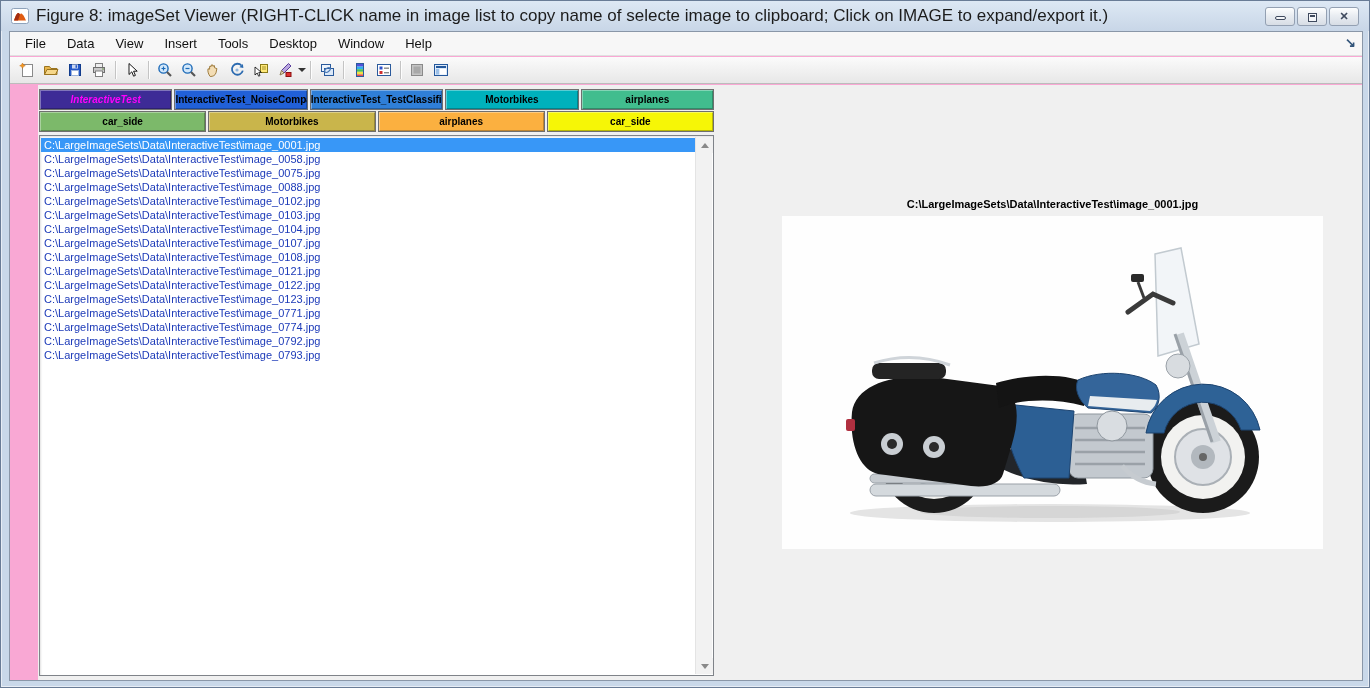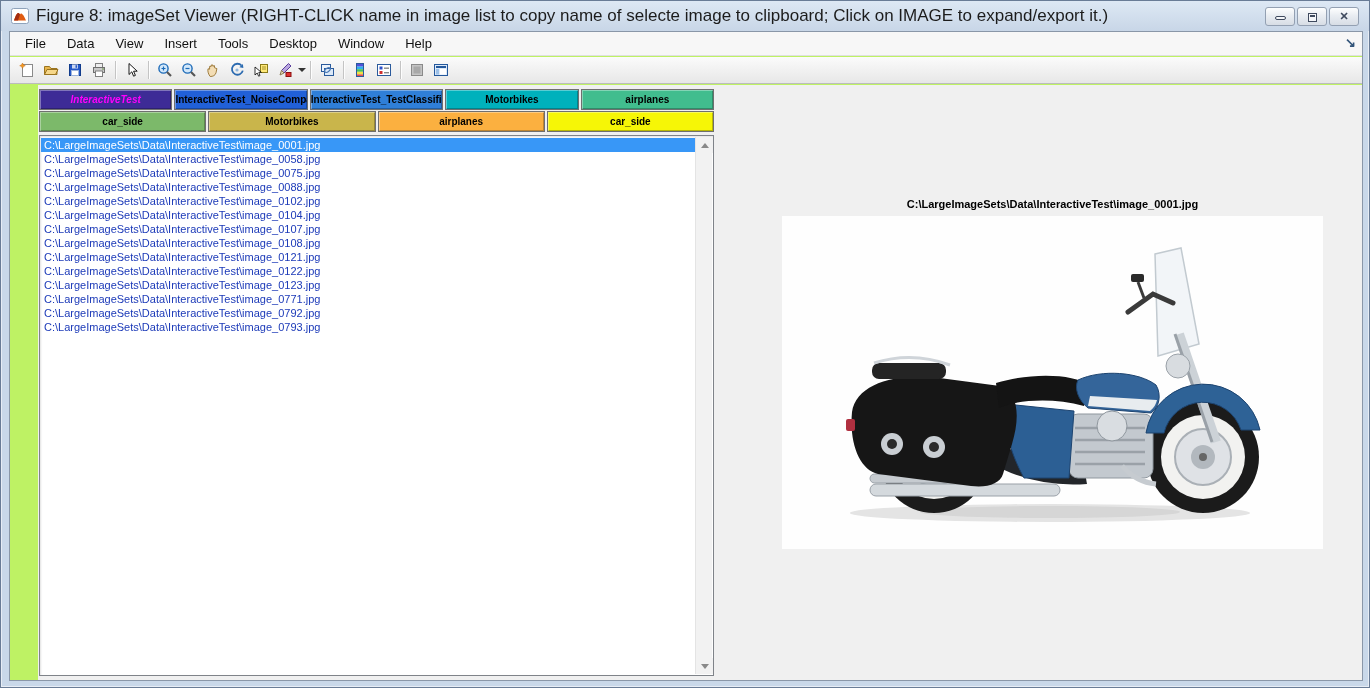--- a/index.html
+++ b/index.html
@@ -16,21 +16,21 @@
   .win-controls { display:flex; gap:2px; margin-left:8px; flex:0 0 auto; }
   .wbtn { width:30px; height:19px; border:1px solid #93a0b2; border-radius:3px;
           background:linear-gradient(#fdfefe,#e9edf2 45%,#d7dde5); position:relative; cursor:default; }
   .glyph-min { position:absolute; left:9px; bottom:5px; width:11px; height:4px; border:1px solid #3f4a5e; border-radius:2px; background:#f4f6f9; }
   .glyph-max { position:absolute; left:10px; top:5px; width:9px; height:9px; border:1px solid #3f4a5e; background:#f4f6f9; }
   .glyph-max:after { content:""; position:absolute; left:1px; top:1px; width:5px; height:2px; background:#3f4a5e; }
   .glyph-close { font-size:11px; font-weight:bold; color:#3f4a5e; line-height:17px; }
 
   
   .frame-body { position:absolute; left:1px; top:30px; width:1368px; height:657px; padding:0 7px 7px; }
-  .client { width:100%; height:100%; border:1px solid #8a97a8; background:#bef264; position:relative; overflow:hidden; }
+  .client { width:100%; height:100%; border:1px solid #8a97a8; background:#f9a8d4; position:relative; overflow:hidden; }
 
   
   .menubar { position:absolute; left:0; top:0; right:0; height:24px; background:#f7f7f7;
              border-bottom:1px solid #e0e0e0; display:flex; align-items:center; padding-left:6px; }
   .menu-item { font-size:13px; color:#111; padding:3px 9px; margin-right:3px; }
   .dock-arrow { position:absolute; right:6px; top:3px; font-size:13px; color:#33557a; font-weight:bold; }
 
   
   .toolbar { position:absolute; left:0; top:25px; right:0; height:27px;
              background:linear-gradient(#fbfbfb,#e7e7e7); border-bottom:1px solid #bcbcbc;
@@ -248,27 +248,29 @@
             <button class="set-btn" style="background: rgb(246, 246, 6); color: rgb(0, 0, 0);">car_side</button>
           </div>
 
         <div class="listbox">
           <div class="list-view">
               <div class="list-item selected">C:\LargeImageSets\Data\InteractiveTest\image_0001.jpg</div>
               <div class="list-item">C:\LargeImageSets\Data\InteractiveTest\image_0058.jpg</div>
               <div class="list-item">C:\LargeImageSets\Data\InteractiveTest\image_0075.jpg</div>
               <div class="list-item">C:\LargeImageSets\Data\InteractiveTest\image_0088.jpg</div>
               <div class="list-item">C:\LargeImageSets\Data\InteractiveTest\image_0102.jpg</div>
+              <div class="list-item">C:\LargeImageSets\Data\InteractiveTest\image_0103.jpg</div>
               <div class="list-item">C:\LargeImageSets\Data\InteractiveTest\image_0104.jpg</div>
               <div class="list-item">C:\LargeImageSets\Data\InteractiveTest\image_0107.jpg</div>
               <div class="list-item">C:\LargeImageSets\Data\InteractiveTest\image_0108.jpg</div>
               <div class="list-item">C:\LargeImageSets\Data\InteractiveTest\image_0121.jpg</div>
               <div class="list-item">C:\LargeImageSets\Data\InteractiveTest\image_0122.jpg</div>
               <div class="list-item">C:\LargeImageSets\Data\InteractiveTest\image_0123.jpg</div>
               <div class="list-item">C:\LargeImageSets\Data\InteractiveTest\image_0771.jpg</div>
+              <div class="list-item">C:\LargeImageSets\Data\InteractiveTest\image_0774.jpg</div>
               <div class="list-item">C:\LargeImageSets\Data\InteractiveTest\image_0792.jpg</div>
               <div class="list-item">C:\LargeImageSets\Data\InteractiveTest\image_0793.jpg</div>
             </div>
           <div class="vscroll">
             <div class="sbtn up">
                 <span class="tri-up"></span>
               </div>
             <div class="sbtn down">
                 <span class="tri-down"></span>
               </div>

